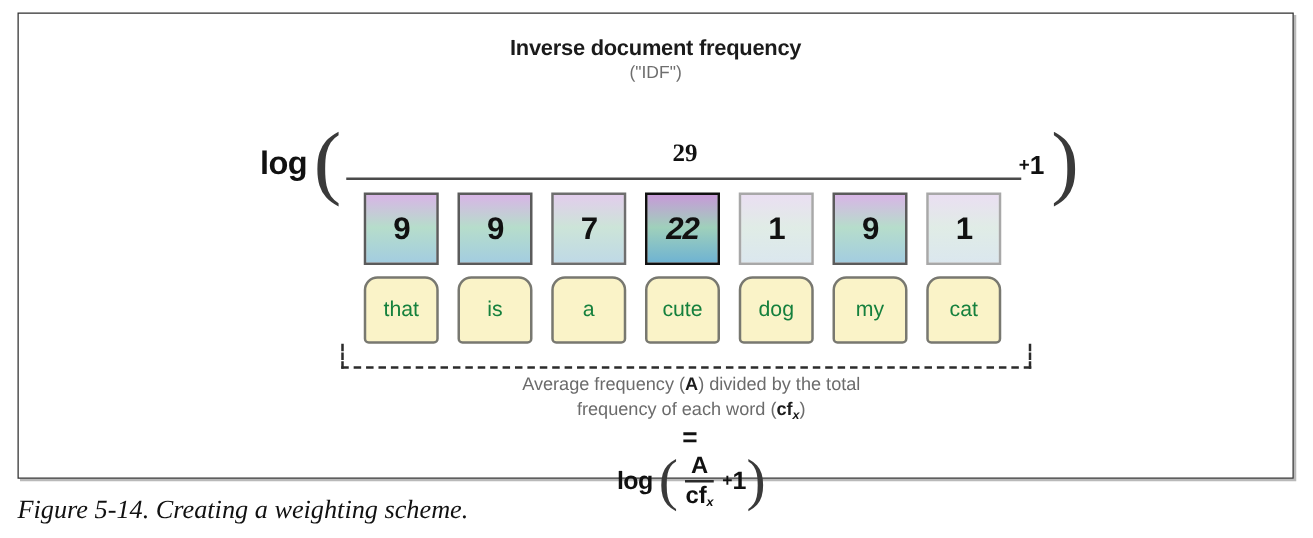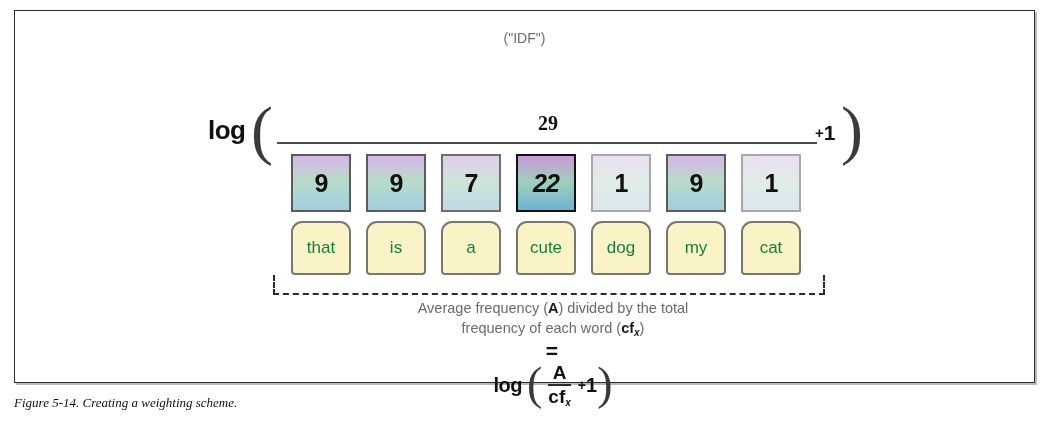--- a/index.html
+++ b/index.html
@@ -169,30 +169,31 @@
     width:100%; height:0; border-top:2.2px solid #2b2b2b; margin:1px 0;
   }
   #mini-frac .m-bot{ font-size:19px; line-height:1.05; }
   #mini-formula .m-plus1{ margin-left:1px; white-space:nowrap; }
   #mini-formula .m-plus1 .plus{ font-size:14px; vertical-align:2px; }
 
   
   #fig-caption{
     position:absolute; left:14px; top:395px;
     font-family:"Liberation Serif", serif;
-    font-style:italic; font-size:13px; color:#111;
+    font-style:italic; font-size:21px; color:#111;
     white-space:nowrap;
   }
 </style>
 </head>
 <body>
 
 <div id="figure-frame">
 
   <div id="title-block">
+    <div id="fig-title">Inverse document frequency</div>
     <div id="fig-subtitle">("IDF")</div>
   </div>
 
   <div id="log-label">log</div>
   <div class="bigparen" id="paren-open">(</div>
   <div class="bigparen" id="paren-close">)</div>
 
   <div id="numerator">29</div>
   <div id="fraction-bar"></div>
 

